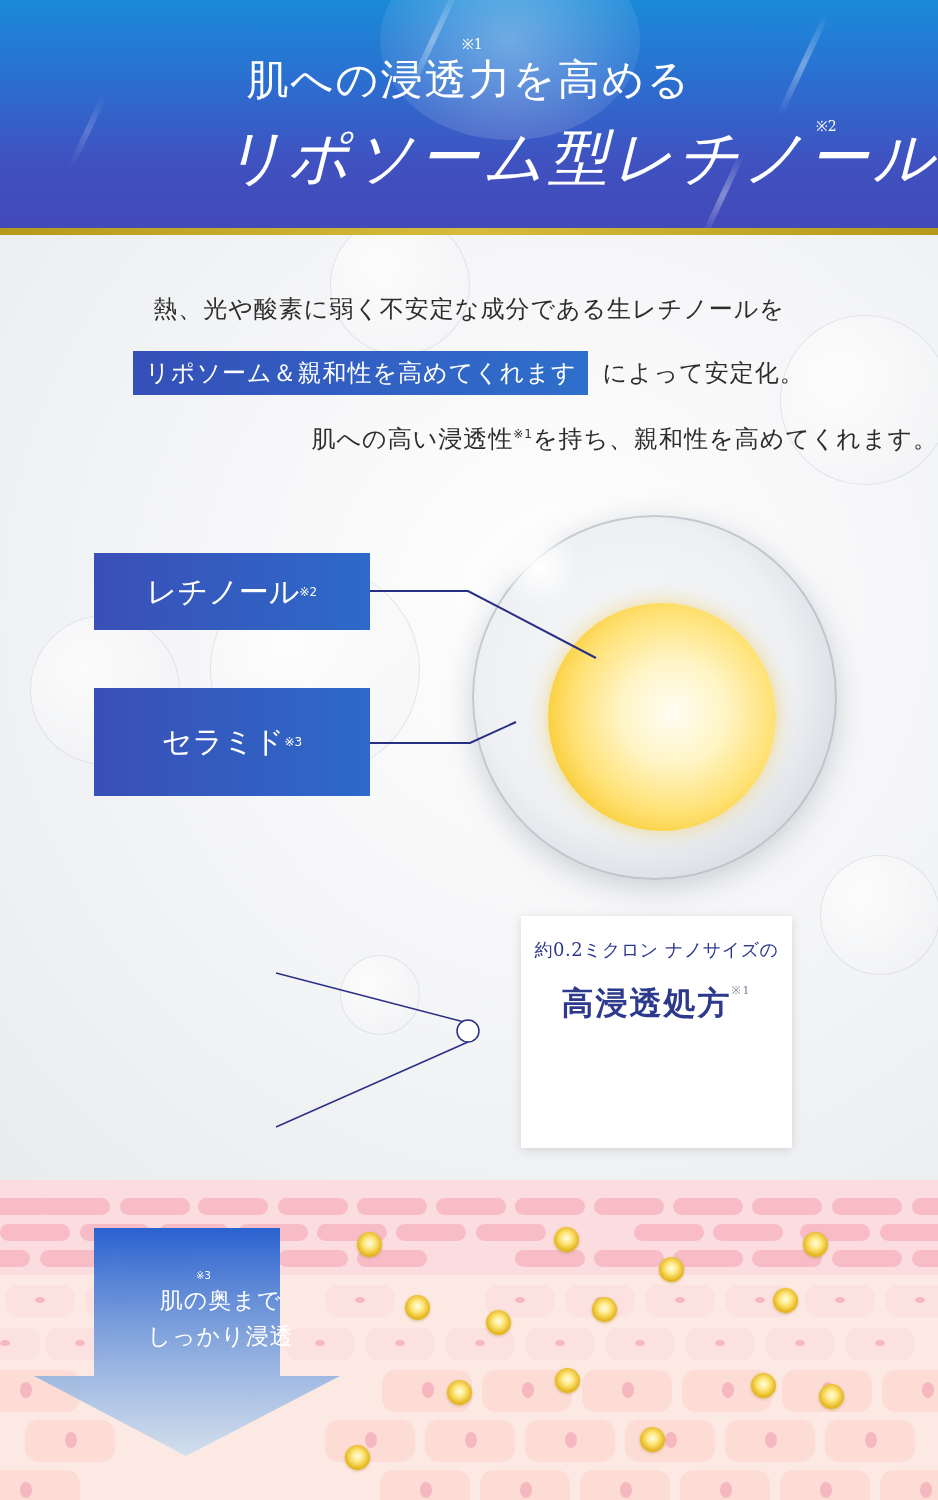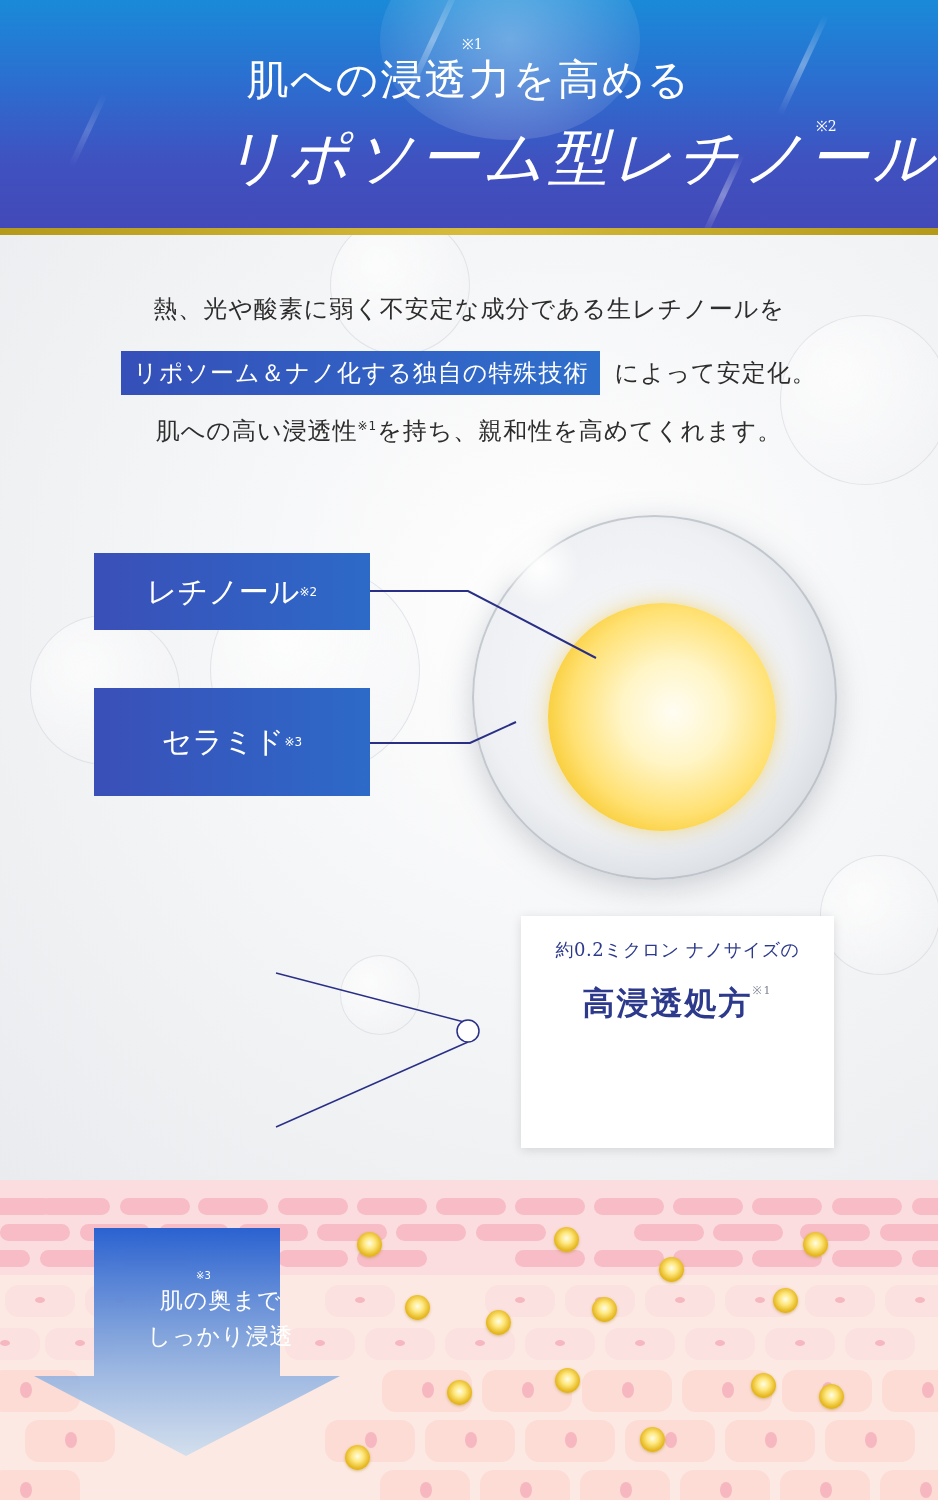--- a/index.html
+++ b/index.html
@@ -86,21 +86,21 @@
 
   
   .size-circle {
     position: absolute; left: 94px; top: 697px; width: 200px; height: 200px; border-radius: 50%;
     border: 1.5px solid #2f3d8c; background: rgba(248,249,251,0.6);
     display: flex; flex-direction: column; justify-content: center; align-items: center;
     color: #3a5cb8; font-size: 28px; line-height: 45px; letter-spacing: 1px;
   }
 
   .info-card {
-    position: absolute; left: 521px; top: 681px; width: 313px; height: 232px;
+    position: absolute; left: 521px; top: 681px; width: 271px; height: 232px;
     background: #fff; box-shadow: 0 2px 10px rgba(0,0,0,0.12);
     text-align: center;
   }
   .info-card .lead {
     margin-top: 22px; font-family: "DejaVu Serif", "Liberation Serif", serif; color: #2d3a8c; font-size: 18px; letter-spacing: 0.5px;
   }
   .info-card .big {
     margin-top: 20px; font-family: "DejaVu Serif", "Liberation Serif", serif; color: #2d3a8c; font-size: 32px; font-weight: bold; letter-spacing: 2px;
   }
   .info-card .big sup { font-size: 11px; font-weight: normal; color: #7a7f90; vertical-align: top; }
@@ -151,23 +151,23 @@
 <div class="main">
   <div class="bubble" style="left:30px; top:380px; width:150px; height:150px;"></div>
   <div class="bubble" style="left:210px; top:330px; width:210px; height:210px;"></div>
   <div class="bubble" style="left:780px; top:80px; width:170px; height:170px;"></div>
   <div class="bubble" style="left:330px; top:-20px; width:140px; height:140px;"></div>
   <div class="bubble" style="left:340px; top:720px; width:80px; height:80px;"></div>
   <div class="bubble" style="left:820px; top:620px; width:120px; height:120px;"></div>
 
   <div class="intro" style="top:58px;">熱、光や酸素に弱く不安定な成分である生レチノールを</div>
   <div class="intro" style="top:116px;">
-    <span class="highlight">リポソーム＆ナノ化する独自の特殊技術</span><span>によって安定化。</span>
-  </div>
-  <div class="intro" style="top:180px;">
+    <span class="highlight">リポソーム＆親和性を高めてくれます</span><span>によって安定化。</span>
+  </div>
+  <div class="intro" style="top:188px;text-align:right;">
     <span>肌への高い浸透性</span><sup>※1</sup><span>を持ち、親和性を高めてくれます。</span>
   </div>
 
   <div class="label-box" style="top:318px; height:77px;">
     <div><span>レチノール</span><sup>※2</sup></div>
   </div>
   <div class="label-box" style="top:453px; height:108px;">
     <div><span>セラミド</span><sup>※3</sup></div>
   </div>
 

